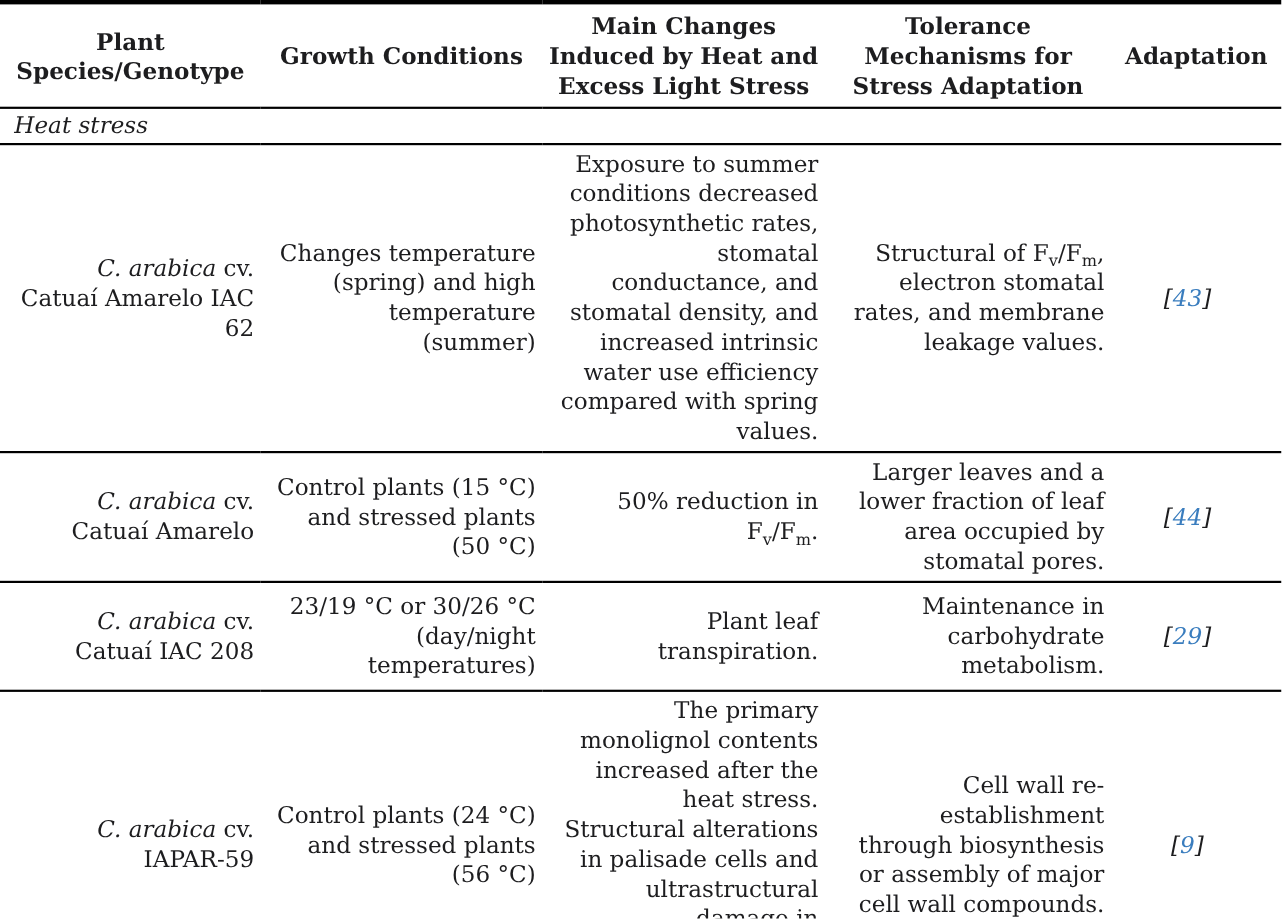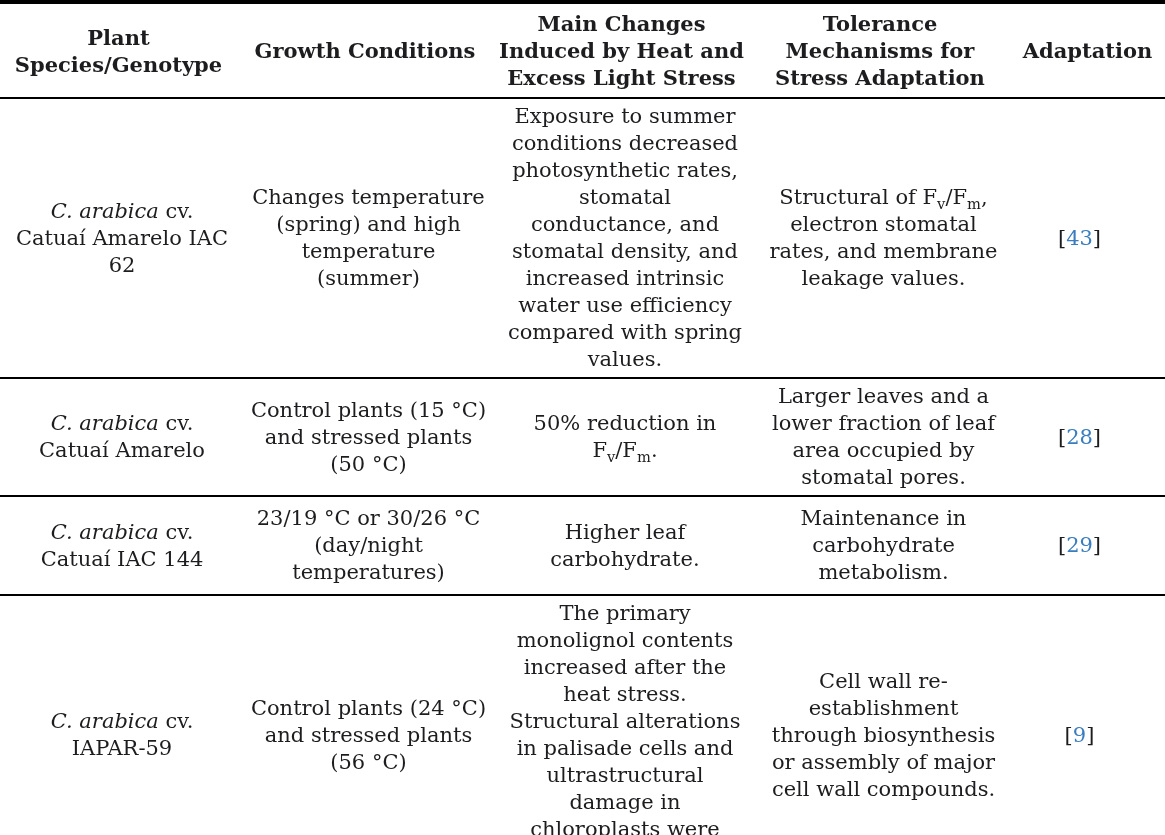--- a/index.html
+++ b/index.html
@@ -39,23 +39,23 @@
   td.section-cell {
     font-style: italic;
     padding: 2px 6px 2px 13px;
     border-bottom: 2px solid var(--rule-black, #000);
     vertical-align: middle;
   }
   tbody td.body-cell {
     vertical-align: middle;
     border-bottom: 2px solid var(--rule-black, #000);
     padding: 4px 6px 4px 13px;
-    text-align: center;
+    text-align: right;
   }
-  tbody td.ref-cell { text-align: center; padding-left: 4px; padding-right: 20px; }
+  tbody td.ref-cell { text-align: center; padding-left: 4px; padding-right: 20px; font-style: italic; }
   tbody tr.row-last td { border-bottom: none; }
   tr.row-1 { height: 255px; }
   tr.row-2 { height: 118px; }
   tr.row-3 { height: 99px; }
   tr.row-4 { height: 238px; }
   em { font-style: italic; }
   sub { font-size: 70%; line-height: 0; }
   .ref-num { color: var(--citation-blue, #3a7dbe); cursor: pointer; }
 </style>
 </head>
@@ -73,41 +73,44 @@
     <thead>
       <tr class="row-header">
         <th>Plant Species/Genotype</th>
         <th>Growth Conditions</th>
         <th>Main Changes Induced by Heat and Excess Light Stress</th>
         <th>Tolerance Mechanisms for Stress Adaptation</th>
         <th>Adaptation</th>
       </tr>
     </thead>
     <tbody>
+      <tr class="row-section">
+        <td class="section-cell" colspan="5">Heat stress</td>
+      </tr>
 
       <tr class="row-1">
         <td class="body-cell"><em>C. arabica</em><span> cv. Catuaí Amarelo IAC 62</span></td>
         <td class="body-cell"><span>Changes temperature (spring) and high temperature (summer)</span></td>
         <td class="body-cell"><span>Exposure to summer conditions decreased photosynthetic rates, stomatal conductance, and stomatal density, and increased intrinsic water use efficiency compared with spring values.</span></td>
         <td class="body-cell"><span>Structural of F</span><sub>v</sub><span>/F</span><sub>m</sub><span>, electron stomatal rates, and membrane leakage values.</span></td>
         <td class="body-cell ref-cell"><span>[</span><span class="ref-num">43</span><span>]</span></td>
       </tr>
 
       <tr class="row-2">
         <td class="body-cell"><em>C. arabica</em><span> cv. Catuaí Amarelo</span></td>
         <td class="body-cell"><span>Control plants (15 °C) and stressed plants (50 °C)</span></td>
         <td class="body-cell"><span>50% reduction in F</span><sub>v</sub><span>/F</span><sub>m</sub><span>.</span></td>
         <td class="body-cell"><span>Larger leaves and a lower fraction of leaf area occupied by stomatal pores.</span></td>
-        <td class="body-cell ref-cell"><span>[</span><span class="ref-num">28</span><span>]</span></td>
+        <td class="body-cell ref-cell"><span>[</span><span class="ref-num">44</span><span>]</span></td>
       </tr>
 
       <tr class="row-3">
-        <td class="body-cell"><em>C. arabica</em><span> cv. Catuaí IAC 144</span></td>
+        <td class="body-cell"><em>C. arabica</em><span> cv. Catuaí IAC 208</span></td>
         <td class="body-cell"><span>23/19 °C or 30/26 °C (day/night temperatures)</span></td>
-        <td class="body-cell"><span>Higher leaf carbohydrate.</span></td>
+        <td class="body-cell"><span>Plant leaf transpiration.</span></td>
         <td class="body-cell"><span>Maintenance in carbohydrate metabolism.</span></td>
         <td class="body-cell ref-cell"><span>[</span><span class="ref-num">29</span><span>]</span></td>
       </tr>
 
       <tr class="row-4 row-last">
         <td class="body-cell"><em>C. arabica</em><span> cv. IAPAR-59</span></td>
         <td class="body-cell"><span>Control plants (24 °C) and stressed plants (56 °C)</span></td>
         <td class="body-cell"><span>The primary monolignol contents increased after the heat stress. Structural alterations in palisade cells and ultrastructural damage in chloroplasts were also observed.</span></td>
         <td class="body-cell"><span>Cell wall re-establishment through biosynthesis or assembly of major cell wall compounds.</span></td>
         <td class="body-cell ref-cell"><span>[</span><span class="ref-num">9</span><span>]</span></td>

